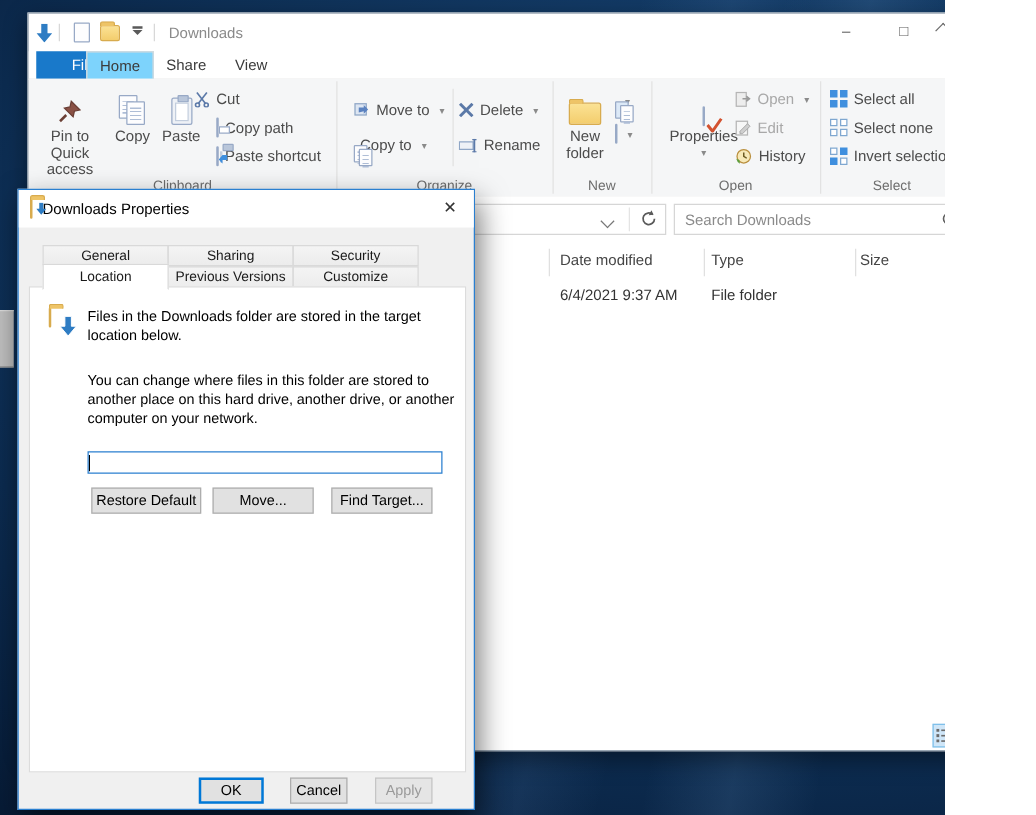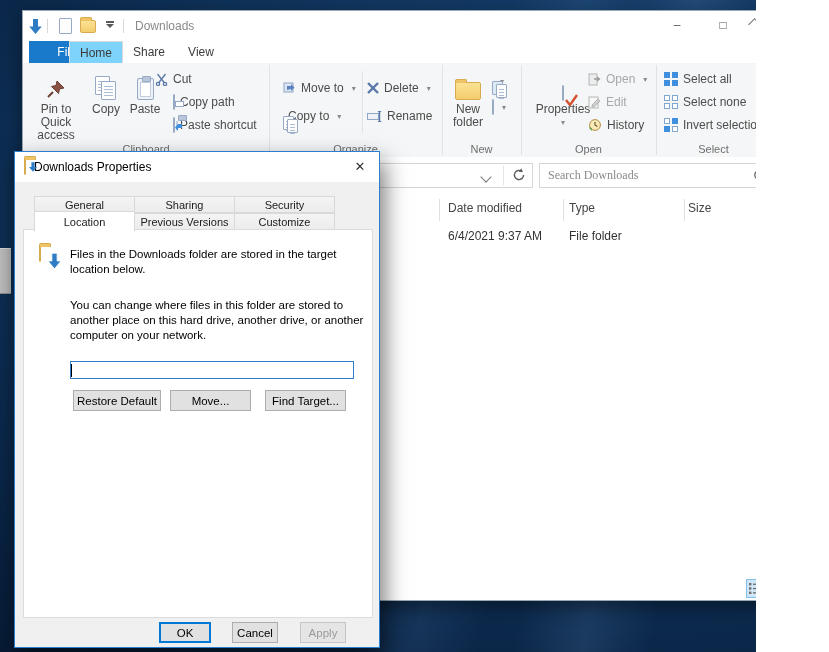--- a/index.html
+++ b/index.html
@@ -61,21 +61,21 @@
   .grid4{display:grid;grid-template-columns:6px 6px;grid-template-rows:6px 6px;gap:2px;}
   .sqf{background:#3f8fde;}
   .sqo{background:#fff;border:1px solid #7fa7d0;box-sizing:border-box;}
 
   
   .addr-row{position:absolute;left:0;top:146px;width:100%;height:38px;background:#fff;}
   .addr-box{position:absolute;left:100px;top:6px;width:410px;height:25px;border:1px solid #d6d6d6;box-sizing:border-box;background:#fff;}
   .addr-chev{position:absolute;right:42px;top:9px;width:7px;height:7px;border-right:1.5px solid #777;border-bottom:1.5px solid #777;transform:rotate(45deg);}
   .addr-div{position:absolute;right:28px;top:2px;bottom:2px;width:1px;background:#e4e4e4;}
   .search-box{position:absolute;left:516px;top:6px;width:236px;height:25px;border:1px solid #d6d6d6;box-sizing:border-box;background:#fff;display:flex;align-items:center;}
-  .search-box input{border:none;outline:none;flex:1;font-size:12px;color:#444;padding:0 0 0 8px;font-family:Liberation Serif, serif;background:transparent;}
+  .search-box input{border:none;outline:none;flex:1;font-size:12px;color:#444;padding:0 0 0 8px;font-family:Liberation Sans, sans-serif;background:transparent;}
   .search-box input::placeholder{color:#8a8a8a;opacity:1;}
 
   
   .hdr{position:absolute;top:185px;height:23px;font-size:12px;color:#454545;display:flex;align-items:center;}
   .hsep{position:absolute;top:188px;height:22px;width:1px;background:#e0e0e0;}
   .cell{position:absolute;font-size:12px;color:#333;}
 
   
   .viewbtn{position:absolute;width:19px;height:19px;display:flex;align-items:center;justify-content:center;box-sizing:border-box;}
   .viewbtn.sel{background:#cfe6f8;border:1px solid #7fc0ea;}

